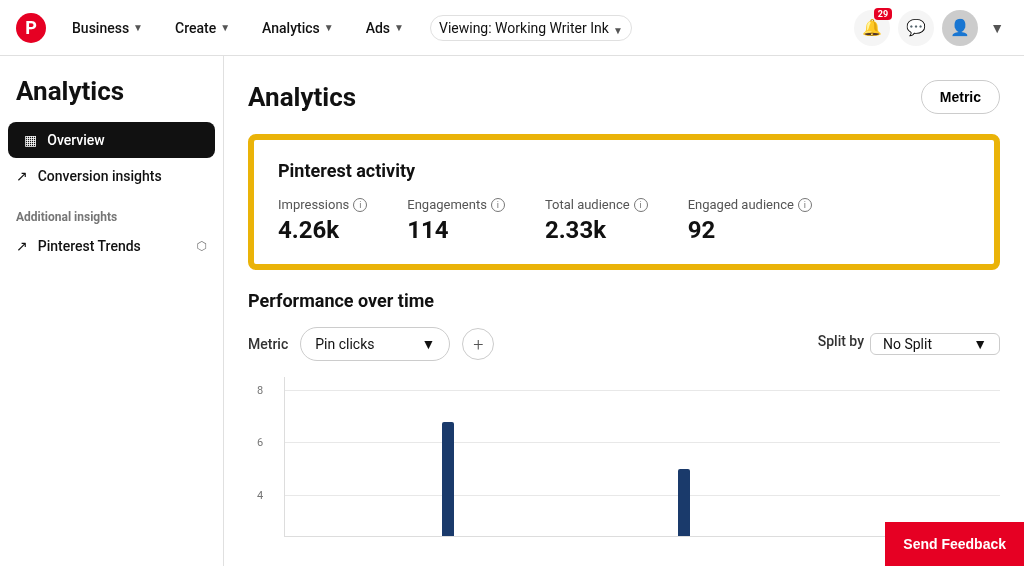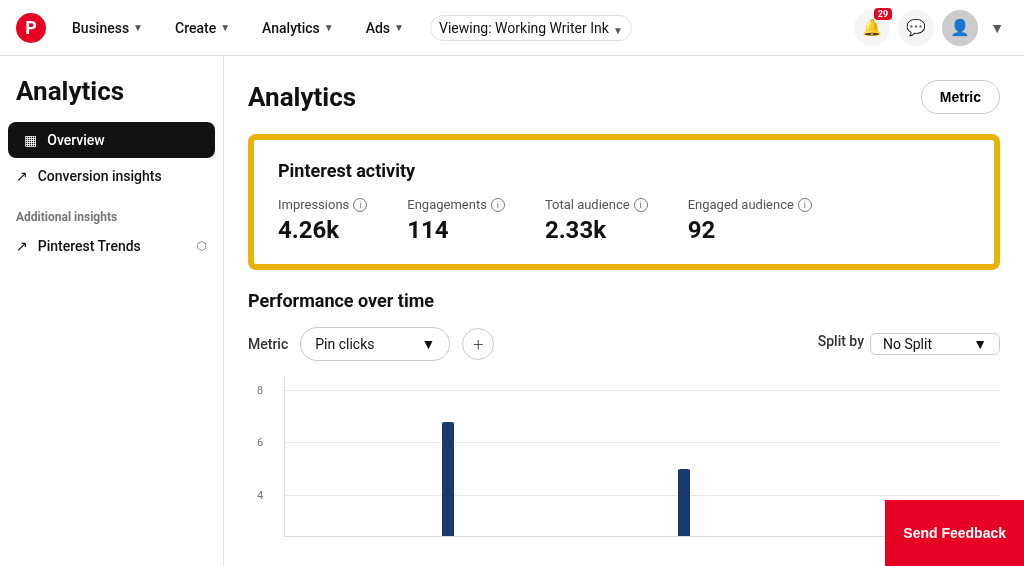--- a/index.html
+++ b/index.html
@@ -140,21 +140,21 @@
       transform: translateY(-50%);
     }
     .chart-wrapper { position: relative; padding-left: 36px; }
     .chart-bar {
       position: absolute; bottom: 0; width: 12px; background: #1a3a6b; border-radius: 2px 2px 0 0;
     }
 
     
     .send-feedback-btn {
       position: fixed; bottom: 0; right: 0; background: #e60023; color: #fff;
-      padding: 25px 18px; font-size: 14px; font-weight: 600; cursor: pointer;
+      padding: 14px 18px; font-size: 14px; font-weight: 600; cursor: pointer;
       border: none; border-radius: 0;
     }
   </style>
 </head>
 <body>
 
 <nav class="top-nav">
   <div class="top-nav-logo">P</div>
   <div class="top-nav-item">
     <span>Business</span>

